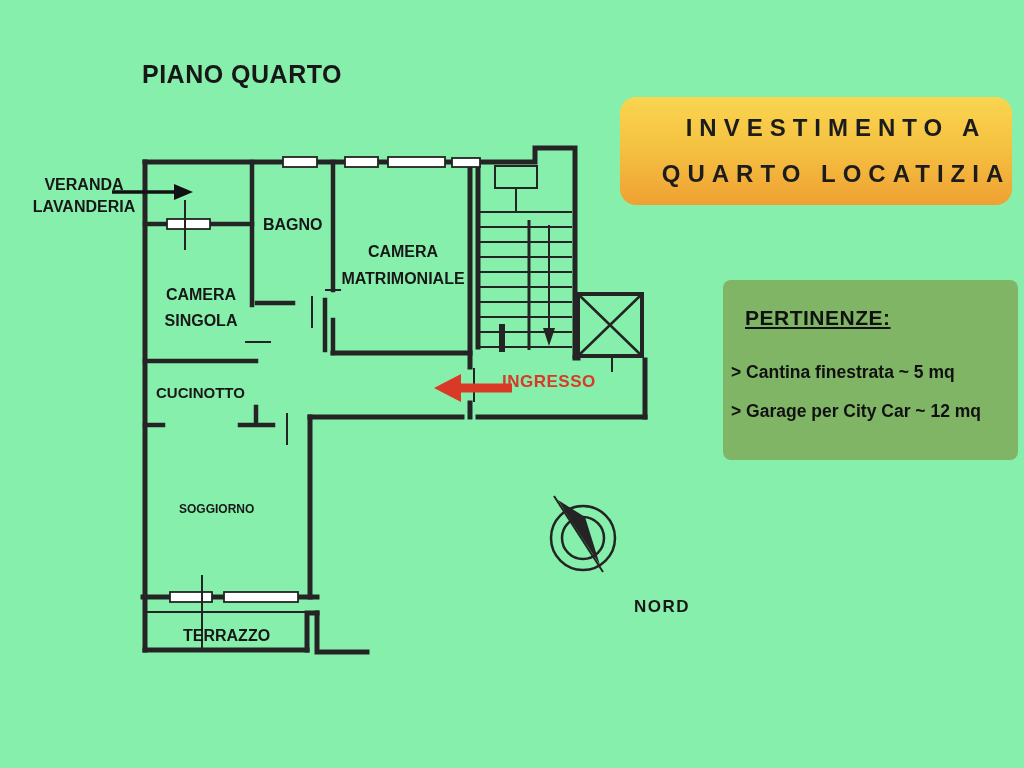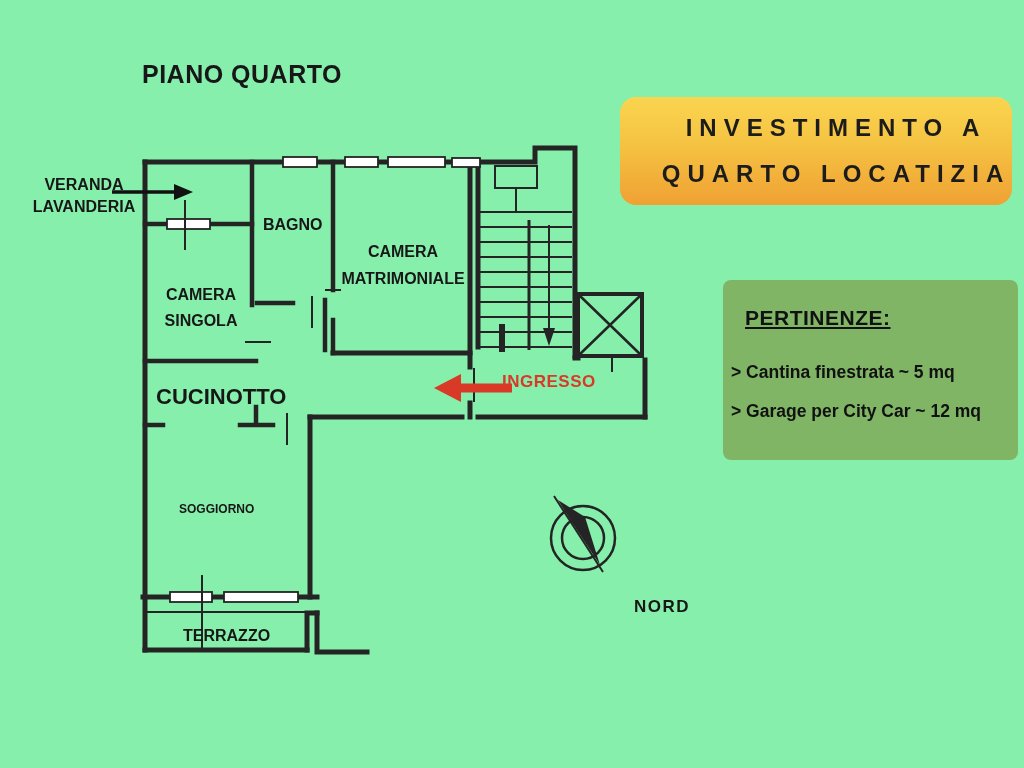--- a/index.html
+++ b/index.html
@@ -11,21 +11,21 @@
 
   .lbl { position:absolute; font-weight:bold; color:#171717; white-space:nowrap; }
   .lbl.center { text-align:center; white-space:normal; }
 
   .title { left:142px; top:60px; font-size:25px; letter-spacing:0.5px; }
 
   .veranda    { left:29px;  top:174px; width:110px; font-size:16px; line-height:22px; }
   .bagno      { left:263px; top:216px; font-size:16px; }
   .cam-matr   { left:331px; top:238px; width:144px; font-size:16px; line-height:27px; }
   .cam-sing   { left:147px; top:282px; width:108px; font-size:16px; line-height:26px; }
-  .cucinotto  { left:156px; top:384px; font-size:22px; }
+  .cucinotto  { left:156px; top:384px; font-size:15px; }
   .soggiorno  { left:179px; top:502px; font-size:12px; }
   .terrazzo   { left:183px; top:627px; font-size:16px; }
   .ingresso   { left:502px; top:372px; font-size:17px; color:#d93a28; letter-spacing:0.5px; }
   .nord       { left:586px; top:597px; font-size:17px; letter-spacing:1.5px;margin-left:48px; }
 
   .banner {
     position:absolute; left:620px; top:97px; width:392px; height:108px;
     border-radius:16px;
     background:linear-gradient(180deg, #fad54f 0%, #f5c242 45%, #efa133 100%);
     display:flex; flex-direction:column; justify-content:center; align-items:center;padding-left:40px;

